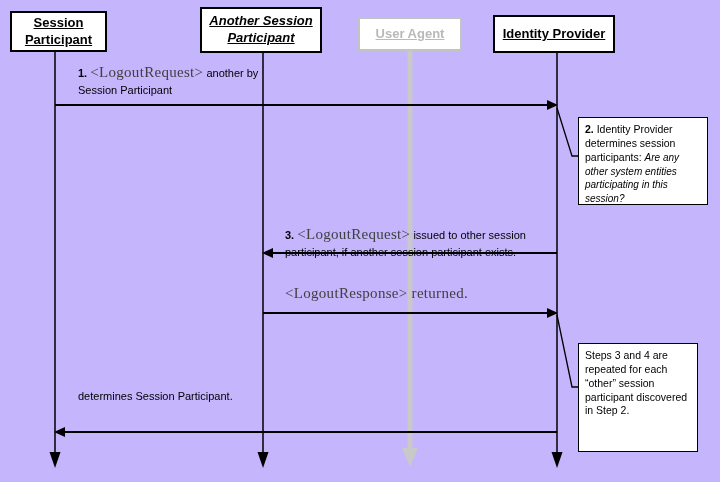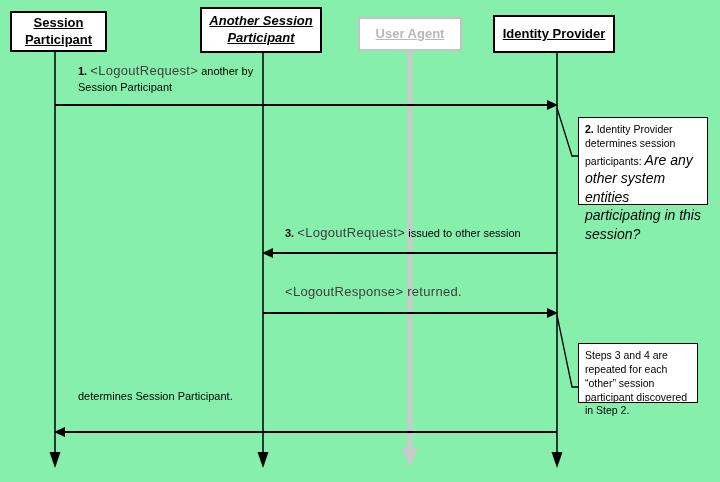--- a/index.html
+++ b/index.html
@@ -1,35 +1,35 @@
 <!DOCTYPE html>
 <html><head>
 <meta charset="utf-8">
 <style>
   html,body{margin:0;padding:0;background:#fff;}
   .stage{
-    position:relative;width:720px;height:482px;background:#86efac;
+    position:relative;width:720px;height:482px;background:#c4b5fd;
     font-family:"Liberation Sans",sans-serif;overflow:hidden;
   }
   .layer{position:absolute;left:0;top:0;}
   .actor{
     position:absolute;box-sizing:border-box;border:2px solid #000;background:#fff;
     display:flex;align-items:center;justify-content:center;text-align:center;
     font-weight:bold;font-size:13px;line-height:1.3;white-space:pre-line;
   }
   .actor span{text-decoration:underline;}
   .actor.gray{border-color:#c3c3c3;color:#b9b9b9;align-items:center;}
   .msg-label{position:absolute;font-size:11px;line-height:1.4;color:#000;}
   .num{font-weight:bold;}
-  .code{font-family:Liberation Sans, sans-serif;font-size:13px;color:#404040;letter-spacing:0.3px;}
+  .code{font-family:Liberation Serif, serif;font-size:15px;color:#404040;letter-spacing:0.3px;}
   .note{
     position:absolute;box-sizing:border-box;border:1.5px solid #000;background:#fff;
     padding:5px 6px;font-size:10.5px;line-height:1.32;color:#000;
   }
-  .note .italic{font-style:italic;font-size:14px;}
+  .note .italic{font-style:italic;font-size:10px;}
 </style>
 </head>
 <body>
 
 <div class="stage">
 
   <svg class="layer" width="720" height="482" viewBox="0 0 720 482">
 
     <line x1="410" y1="51" x2="410" y2="450" stroke="#c9c9c9" stroke-width="5"></line>
     <polygon points="402,448 418,448 410,467" fill="#c9c9c9"></polygon>
@@ -77,33 +77,34 @@
     <span>Identity Provider</span>
   </div>
 
   <div class="msg-label" style="left:78px;top:62px;width:198px;">
     <div><span class="num">1.</span> <span class="code">&lt;LogoutRequest&gt;</span> <span>another by</span></div>
     <div>Session Participant</div>
   </div>
 
   <div class="msg-label" style="left:285px;top:218px;width:264px;margin-top:6px;">
     <div><span class="num">3.</span> <span class="code">&lt;LogoutRequest&gt;</span> <span>issued to other session</span></div>
+    <div>participant, if another session participant exists.</div>
   </div>
 
   <div class="msg-label" style="left:285px;top:283px;width:262px;">
     <div class="code">&lt;LogoutResponse&gt; returned.</div>
   </div>
 
   <div class="msg-label" style="left:78px;top:389px;width:198px;">
     <div>determines Session Participant.</div>
   </div>
 
   <div class="note" style="left:578px;top:117px;width:130px;height:88px;">
     <span class="num">2.</span>
     <span>Identity Provider determines session participants:</span>
     <span class="italic">Are any other system entities participating in this session?</span>
   </div>
 
-  <div class="note" style="left:578px;top:343px;width:120px;height:60px;">
+  <div class="note" style="left:578px;top:343px;width:120px;height:109px;">
     <span>Steps 3 and 4 are repeated for each “other” session participant discovered in Step 2.</span>
   </div>
 
 </div>
 
 </body></html>

